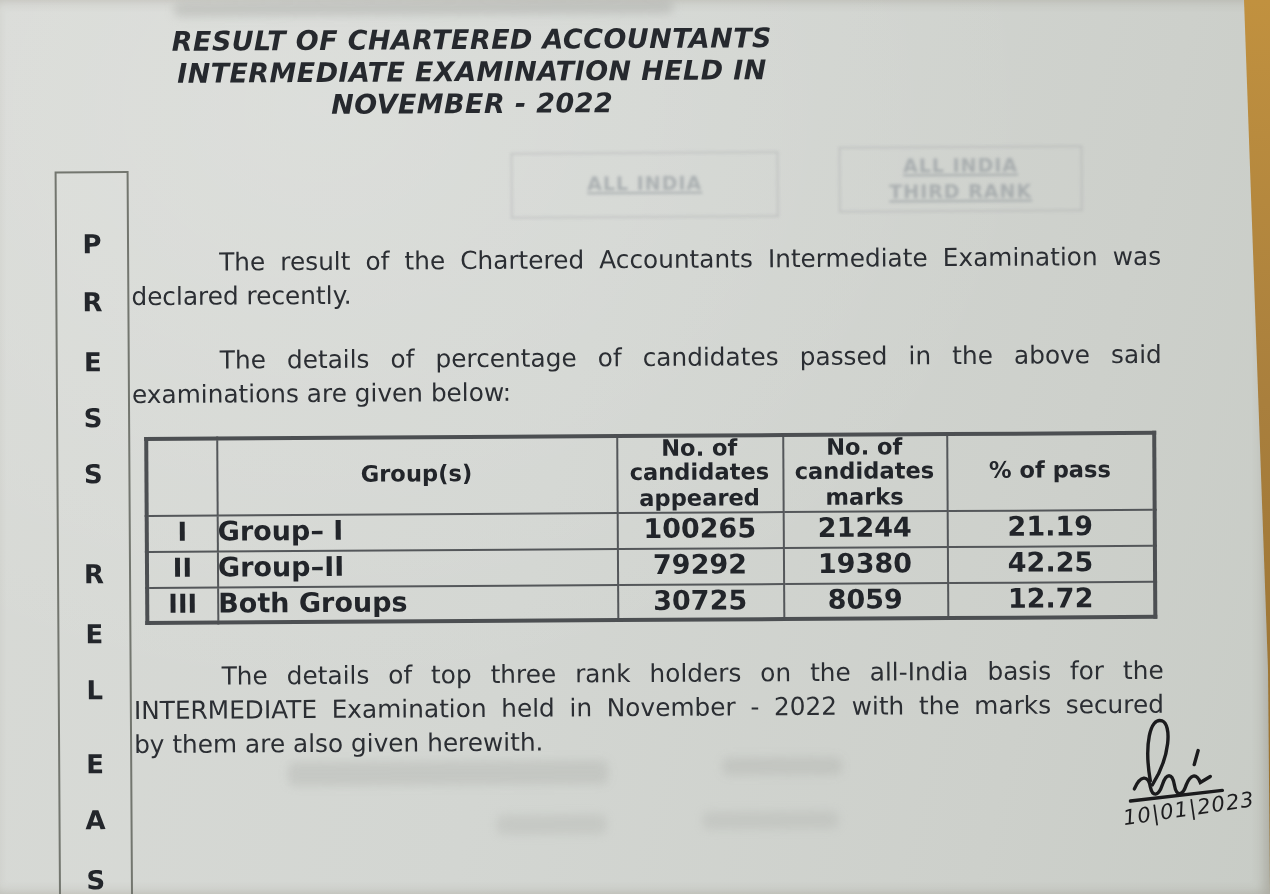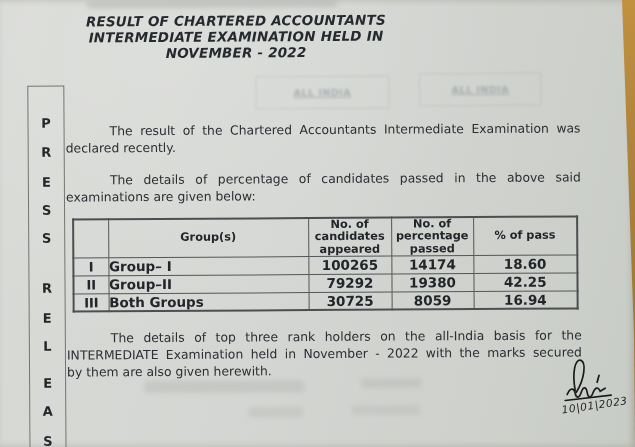--- a/index.html
+++ b/index.html
@@ -87,20 +87,21 @@
       <div class="smudge" style="left:143px; top:380px; width:160px; height:12px; opacity:.7;"></div>
       <div class="smudge" style="left:360px; top:379px; width:60px; height:9px; opacity:.7;"></div>
       <div class="smudge" style="left:247px; top:407px; width:55px; height:10px; opacity:.6;"></div>
       <div class="smudge" style="left:350px; top:406px; width:68px; height:9px; opacity:.6;"></div>
 
       <div class="bleed-box" style="left:256px; top:76px; width:132px; height:31px;">
         <div>ALL INDIA</div>
       </div>
       <div class="bleed-box" style="left:420px; top:74px; width:120px; height:31px;">
         <div>ALL INDIA</div>
+        <div>THIRD RANK</div>
       </div>
 
       <div class="doc-title">
         <div>RESULT OF CHARTERED ACCOUNTANTS</div>
         <div>INTERMEDIATE EXAMINATION HELD IN</div>
         <div>NOVEMBER - 2022</div>
       </div>
 
       <div class="press-strip">
         <span style="top:29px">P</span>
@@ -132,45 +133,45 @@
             <col style="width:200px">
             <col style="width:83px">
             <col style="width:82px">
             <col style="width:104px">
         </colgroup>
         <thead>
           <tr>
             <th class="hdr"></th>
             <th class="hdr">Group(s)</th>
             <th class="hdr">No. of candidates appeared</th>
-            <th class="hdr">No. of percentage passed</th>
+            <th class="hdr">No. of candidates marks</th>
             <th class="hdr">% of pass</th>
           </tr>
         </thead>
         <tbody>
           <tr>
             <td class="sno">I</td>
             <td class="grp">Group– I</td>
             <td class="num">100265</td>
-            <td class="num">14174</td>
-            <td class="num">18.60</td>
+            <td class="num">21244</td>
+            <td class="num">21.19</td>
           </tr>
           <tr>
             <td class="sno">II</td>
             <td class="grp">Group–II</td>
             <td class="num">79292</td>
             <td class="num">19380</td>
             <td class="num">42.25</td>
           </tr>
           <tr>
             <td class="sno">III</td>
             <td class="grp">Both Groups</td>
             <td class="num">30725</td>
             <td class="num">8059</td>
-            <td class="num">16.94</td>
+            <td class="num">12.72</td>
           </tr>
         </tbody>
       </table>
 
       <div class="para p3">
         <div class="ln first">The details of top three rank holders on the all-India basis for the</div>
         <div class="ln">INTERMEDIATE Examination held in November - 2022 with the marks secured</div>
         <div class="ln last">by them are also given herewith.</div>
       </div>
 

